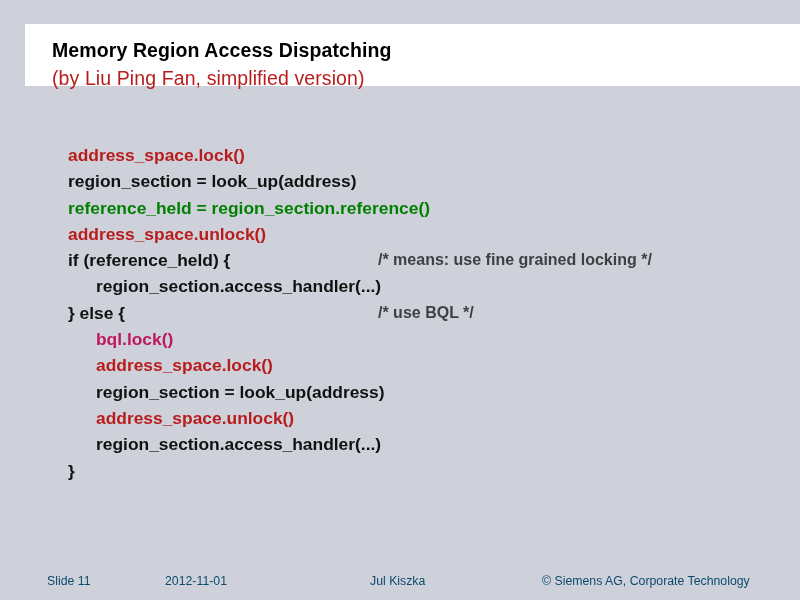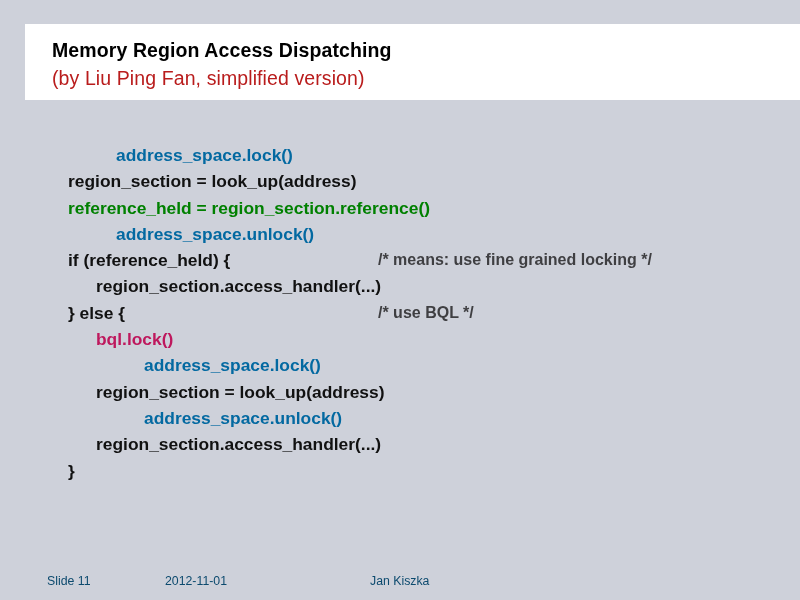--- a/index.html
+++ b/index.html
@@ -21,21 +21,21 @@
     height: 600px;
     background: #ced1da;
   }
 
   
   #title-band {
     position: absolute;
     left: 25px;
     top: 24px;
     width: 775px;
-    height: 76px;
+    height: 62px;
     background: #ffffff;
     box-sizing: border-box;
   }
   #title-text-wrap {
     position: absolute;
     left: 27px;
     top: 13px;
     width: 560px;
   }
   #title-line-1 {
@@ -81,21 +81,21 @@
     white-space: nowrap;
     color: #000000;
   }
   .code-line .code-text {
     display: inline-block;
   }
   .ind-0 { padding-left: 0px; }
   .ind-1 { padding-left: 28px; }
 
   .c-black  { color: #111111; }
-  .c-blue   { color: #0369a1; margin-left: 48px; }
+  .c-blue   { color: #b91c1c; }
   .c-green  { color: #008000; }
   .c-red    { color: #be185d; }
 
   .code-comment {
     position: absolute;
     left: 310px;
     top: 0;
     font-size: 16px;
     font-weight: bold;
     color: #3f3f42;
@@ -147,16 +147,17 @@
       <div class="code-line"><span class="code-text ind-1 c-blue">address_space.lock()</span></div>
       <div class="code-line"><span class="code-text ind-1 c-black">region_section = look_up(address)</span></div>
       <div class="code-line"><span class="code-text ind-1 c-blue">address_space.unlock()</span></div>
       <div class="code-line"><span class="code-text ind-1 c-black">region_section.access_handler(...)</span></div>
       <div class="code-line"><span class="code-text ind-0 c-black">}</span></div>
     </div>
 
   <div id="footer">
     <div class="footer-cell" id="footer-slide">Slide 11</div>
     <div class="footer-cell" id="footer-date">2012-11-01</div>
-    <div class="footer-cell" id="footer-author">Jan Kiszka</div>
+    <div class="footer-cell" id="footer-author">Jul Kiszka</div>
+    <div class="footer-cell" id="footer-copyright">© Siemens AG, Corporate Technology</div>
   </div>
 
 </div>
 
 </body></html>

